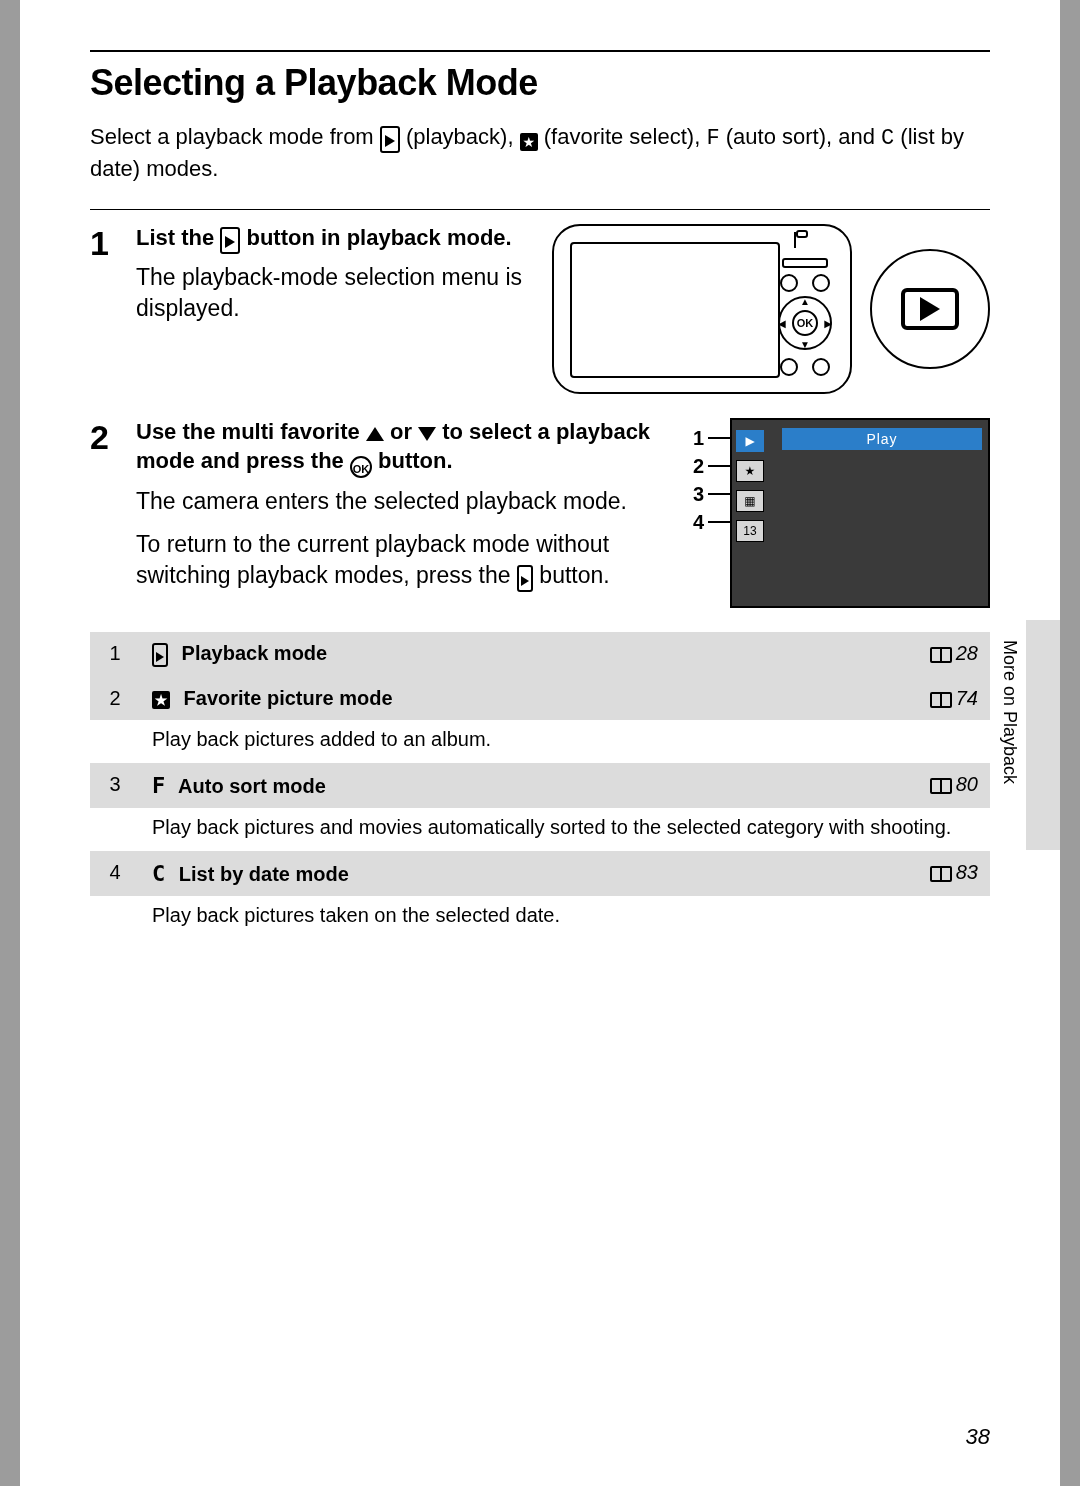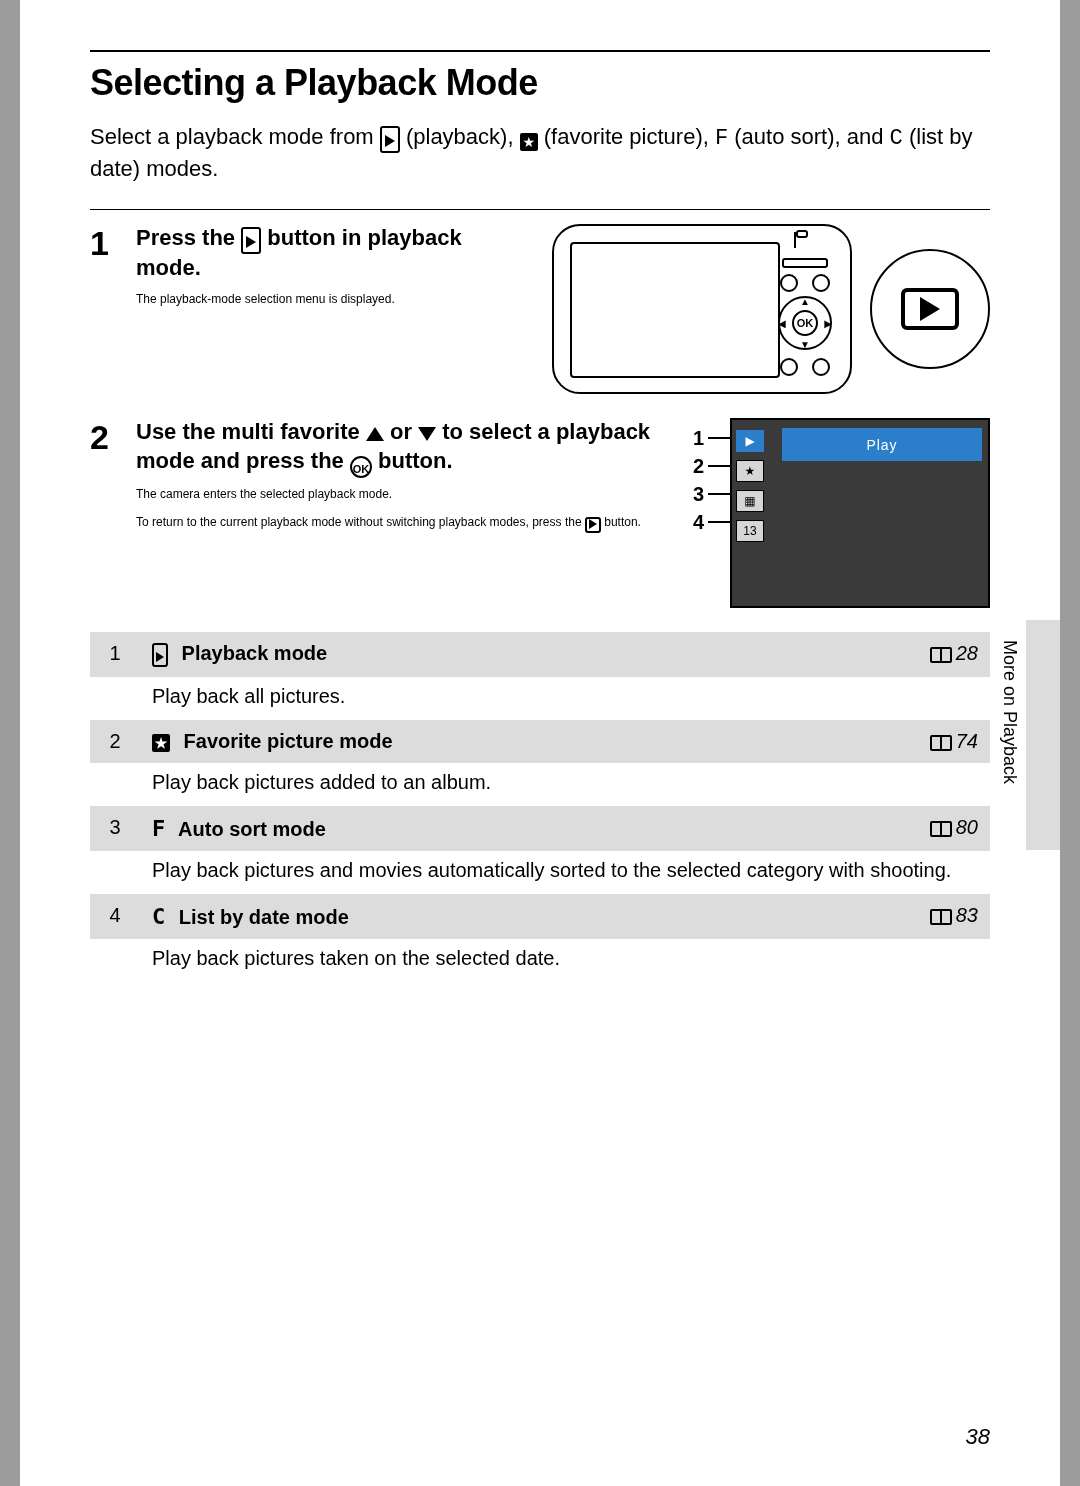--- a/index.html
+++ b/index.html
@@ -55,21 +55,21 @@
   .step-body {
     flex: 1;
   }
   .step-head {
     font-size: 22px;
     font-weight: 600;
     line-height: 1.3;
     margin-bottom: 8px;
   }
   .step-sub {
-    font-size: 12px;
+    font-size: 23px;
     line-height: 1.35;
     font-weight: 400;
   }
   .step-sub + .step-sub { margin-top: 12px; }
 
   .step1-flex { display: flex; gap: 20px; }
   .step1-text { flex: 1; }
   .camera-wrap { display: flex; gap: 18px; align-items: stretch; }
   .camera {
     width: 300px; height: 170px;
@@ -131,21 +131,21 @@
   .lcd2 .side {
     position:absolute; left:0; top:6px; bottom:6px; width:42px;
     display:flex; flex-direction:column; gap:8px; padding:4px 4px;
   }
   .lcd2 .ic {
     width:28px; height:22px; background:#d6d6d6; border:1px solid #000; font-size:12px;
     display:flex; align-items:center; justify-content:center; color:#000;
   }
   .lcd2 .ic.sel { background:#2b7ec9; color:#fff; border-color:#2b7ec9;}
   .lcd2 .topbar {
-    position:absolute; left:50px; right:6px; top:8px; height:33px; background:#2b7ec9;
+    position:absolute; left:50px; right:6px; top:8px; height:22px; background:#2b7ec9;
     color:#fff; font-size:14px; display:flex; align-items:center; justify-content:center;
     letter-spacing:1px;
   }
 
   
   .modes-table {
     margin: 0 70px 0 70px;
     border-collapse: collapse;
     width: calc(100% - 140px);
     font-size: 20px;
@@ -212,35 +212,35 @@
 
   <div class="header-rule"></div>
 
   <h1 class="title">Selecting a Playback Mode</h1>
 
   <p class="intro">
     <span>Select a playback mode from </span>
     <span class="ibox"><span class="tri"></span></span>
     <span> (playback), </span>
     <span class="istar">★</span>
-    <span> (favorite picture), </span>
+    <span> (favorite select), </span>
     <span class="sym-f">F</span>
     <span> (auto sort), and </span>
     <span class="sym-c">C</span>
     <span> (list by date) modes.</span>
   </p>
 
   <div class="section-rule"></div>
 
   <div class="step-row">
     <div class="step-num">1</div>
     <div class="step-body step1-flex">
       <div class="step1-text">
         <div class="step-head">
-          <span>Press the </span>
+          <span>List the </span>
           <span class="ibox"><span class="tri"></span></span>
           <span> button in playback mode.</span>
         </div>
         <div class="step-sub">The playback-mode selection menu is displayed.</div>
       </div>
       <div class="camera-wrap">
         <div class="camera">
           <div class="lcd"></div>
           <div class="knob1"></div>
             <div class="vline"></div>
@@ -324,24 +324,20 @@
         <tr class="hdr">
       <td class="num">1</td>
       <td class="name">
         <span class="ibox small ico"><span class="tri"></span></span>
         <span>Playback mode</span>
       </td>
       <td class="pg">
         <span class="book"></span><span>28</span>
       </td>
     </tr>
-    <tr class="desc">
-      <td></td>
-          <td colspan="2">Play back all pictures.</td>
-    </tr>
 
     <tr class="hdr">
       <td class="num">2</td>
       <td class="name">
         <span class="istar ico">★</span>
         <span>Favorite picture mode</span>
       </td>
       <td class="pg">
         <span class="book"></span><span>74</span>
       </td>

